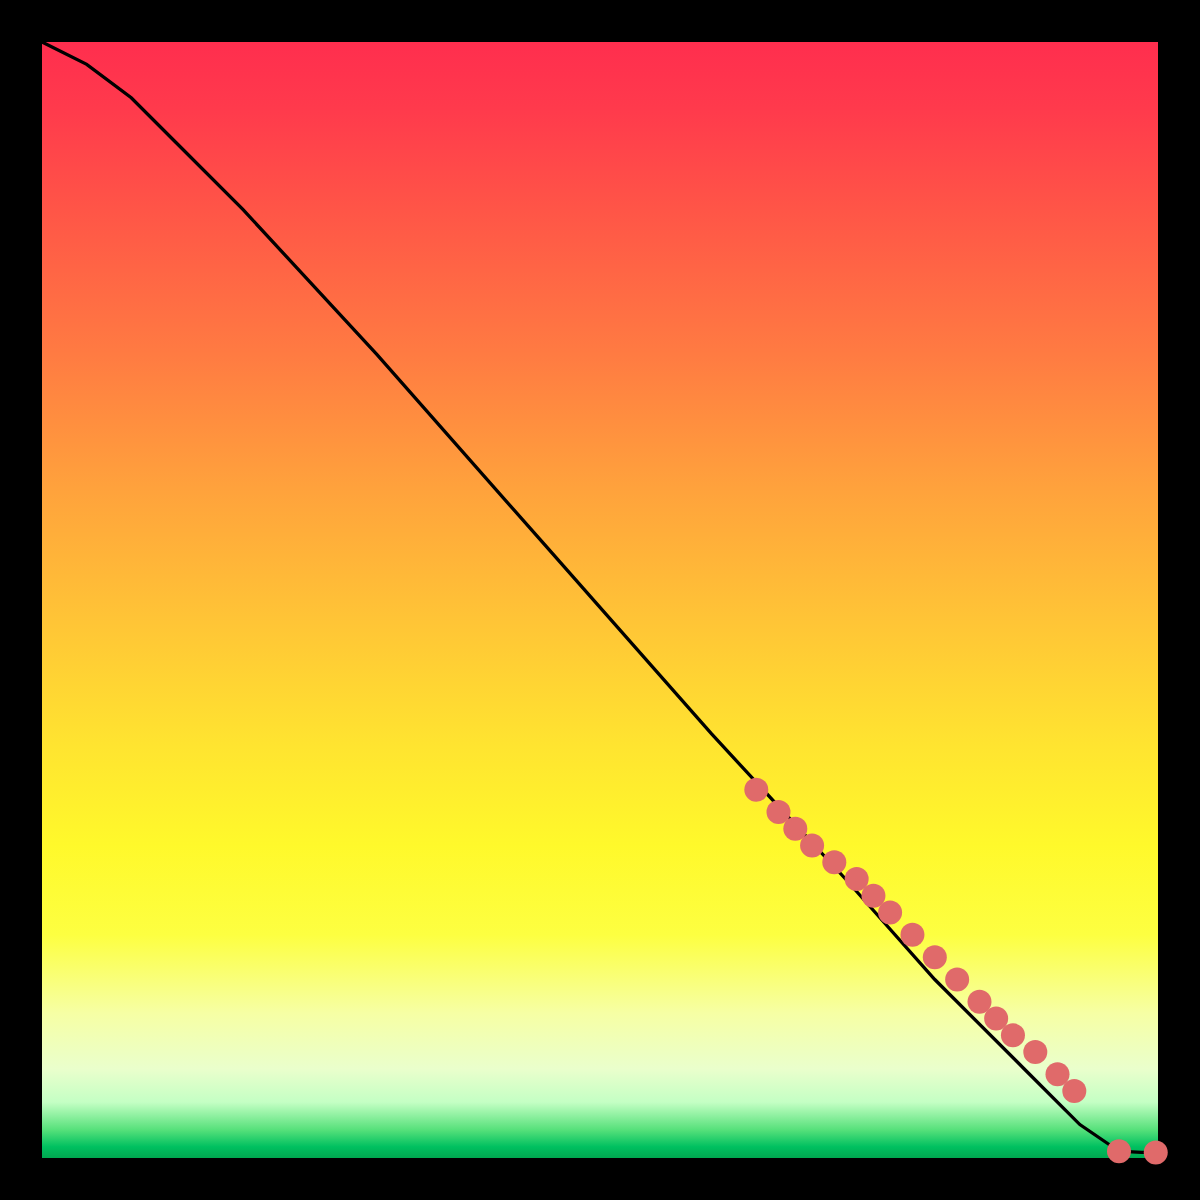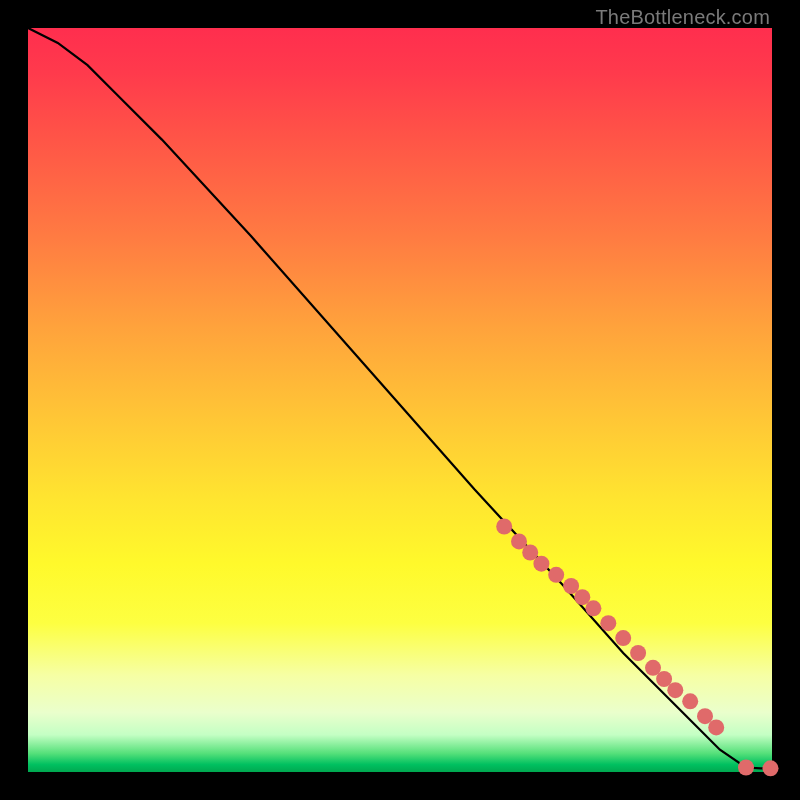--- a/index.html
+++ b/index.html
@@ -64,21 +64,20 @@
   }
   .bead {
     fill: #e06a6a;
     stroke: none;
   }
 </style>
 </head>
 <body>
 
 <div class="stage">
-  <div class="attribution">TheBottleneck.com</div>
 
   <div class="plot">
     <svg class="overlay" viewBox="0 0 744 744" preserveAspectRatio="none">
       <path id="curve-path" class="curve" d="M0.0 0.0 L29.8 14.9 L59.5 37.2 L89.3 67.0 L133.9 111.6 L223.2 208.3 L334.8 334.8 L446.4 461.3 L535.7 558.0 L595.2 625.0 L654.7 684.5 L691.9 721.7 L718.0 739.5 L732.8 740.3 L744.0 740.3"></path>
       <g id="beads">
           <circle cx="476.2" cy="498.5" r="8" class="bead"></circle>
           <circle cx="491.0" cy="513.4" r="8" class="bead"></circle>
           <circle cx="502.2" cy="524.5" r="8" class="bead"></circle>
           <circle cx="513.4" cy="535.7" r="8" class="bead"></circle>
           <circle cx="528.2" cy="546.8" r="8" class="bead"></circle>

